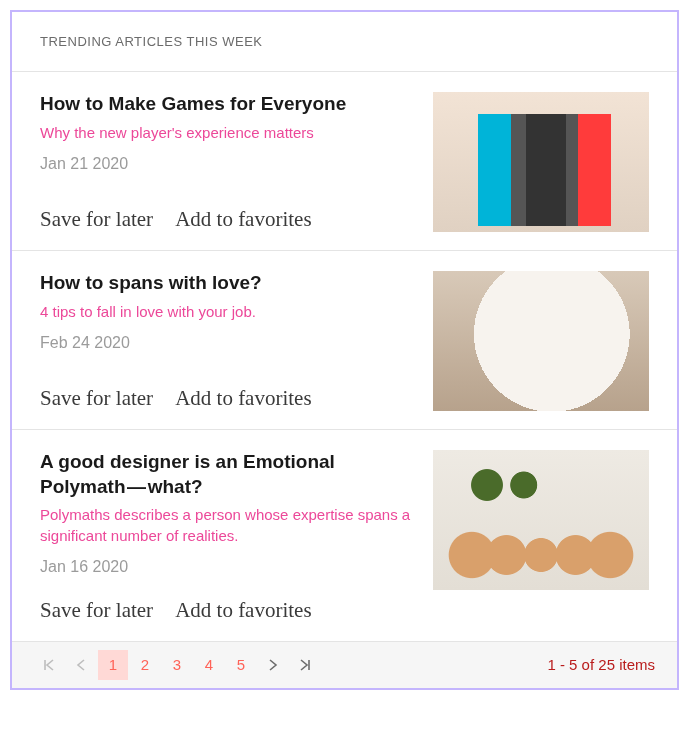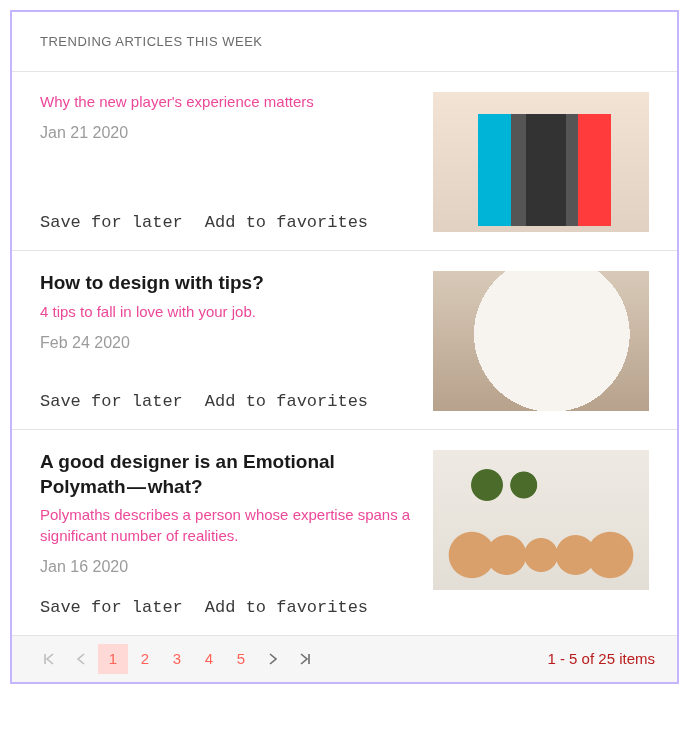--- a/index.html
+++ b/index.html
@@ -51,25 +51,25 @@
   }
   .article-actions {
     margin-top: auto;
     padding-top: 18px;
     display: flex;
     gap: 22px;
   }
   .action-btn {
     background: none;
     border: none;
-    font-size: 17px;
+    font-size: 21px;
     color: #3a3a3a;
     cursor: pointer;
     padding: 0;
-    font-family: Liberation Mono, monospace;
+    font-family: Liberation Serif, serif;
   }
   .article-thumb {
     width: 216px;
     height: 140px;
     flex: 0 0 216px;
     background: #d0d0d0;
     position: relative;
     overflow: hidden;
   }
   
@@ -148,33 +148,34 @@
 <body>
 
 <div class="panel">
 
   <div class="panel-header">
     <span>Trending Articles This Week</span>
   </div>
 
   <div class="article">
     <div class="article-body">
+      <h2 class="article-title">How to Make Games for Everyone</h2>
       <p class="article-excerpt">Why the new player's experience matters</p>
       <div class="article-date">Jan 21 2020</div>
       <div class="article-actions">
         <button class="action-btn">Save for later</button>
         <button class="action-btn">Add to favorites</button>
       </div>
     </div>
     <div class="article-thumb thumb-0"></div>
   </div>
 
   <div class="article">
     <div class="article-body">
-      <h2 class="article-title">How to design with tips?</h2>
+      <h2 class="article-title">How to spans with love?</h2>
       <p class="article-excerpt">4 tips to fall in love with your job.</p>
       <div class="article-date">Feb 24 2020</div>
       <div class="article-actions">
         <button class="action-btn">Save for later</button>
         <button class="action-btn">Add to favorites</button>
       </div>
     </div>
     <div class="article-thumb thumb-1"></div>
   </div>
 

